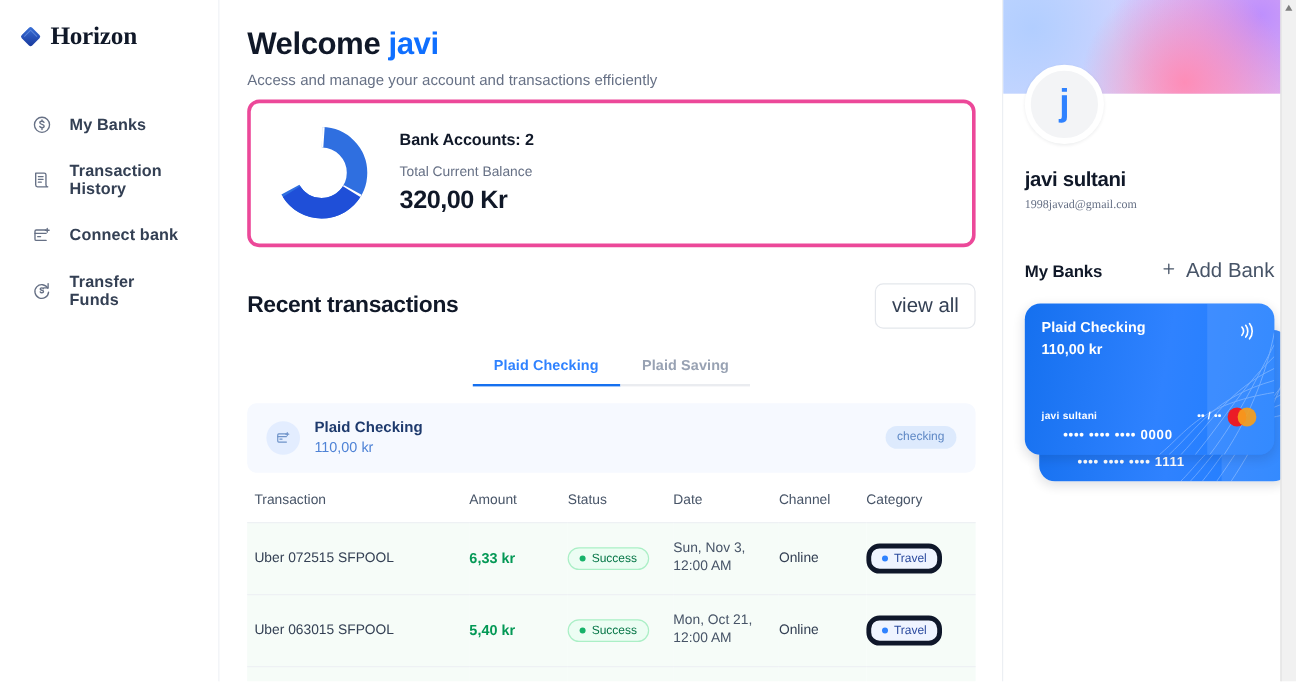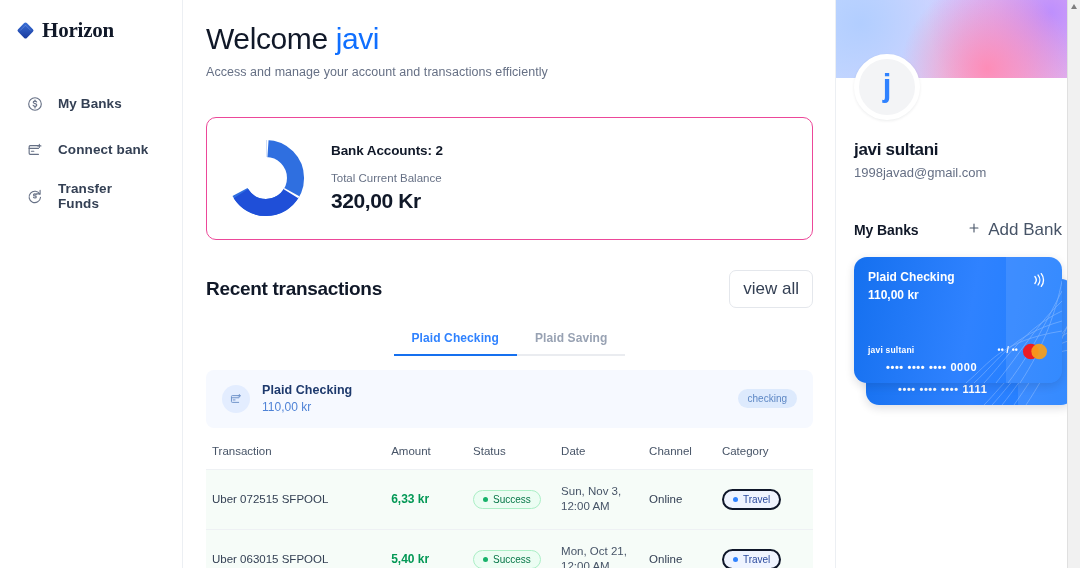--- a/index.html
+++ b/index.html
@@ -40,27 +40,27 @@
 
   
   .main {
     flex: 1 1 auto; height: 568px;
     overflow: hidden;
     padding: 22px 0 0 0;
     background: #ffffff;
     position: relative;
   }
   .main-inner { padding: 0 22px 0 23px; }
-  .welcome { font-size: 30px; font-weight: 400; letter-spacing: -0.4px; color: #101828; line-height: 1.15; }
+  .welcome { font-size: 26px; font-weight: 700; letter-spacing: -0.4px; color: #101828; line-height: 1.15; }
   .welcome .uname { color: #0f6fff; }
   .welcome-sub { font-size: 12.5px; color: #667085; margin-top: 8px; letter-spacing: 0.05px; }
 
   .balance-card {
-    margin-top: 38px;
-    border: 1px solid #ec4899;
+    margin-top: 9px;
+    border: 3px solid #ec4899;
     border-radius: 10px;
     height: 123px;
     display: flex; align-items: center;
     padding: 0 20px;
     gap: 26px;
     background: #fff;
   }
   .donut { width: 78px; height: 78px; flex: 0 0 auto; }
   .balance-info { display: flex; flex-direction: column; }
   .accounts-line { font-size: 13.5px; font-weight: 700; color: #101828; letter-spacing: -0.1px; }
@@ -123,21 +123,21 @@
   .col-ca { width: 15%; }
   .tx-name { color: #344054; font-size: 11.5px; }
   .amt-pos { color: #039855; font-weight: 700; font-size: 12px; }
   .pill {
     display: inline-flex; align-items: center; gap: 5px;
     border-radius: 11px; padding: 3px 9px; font-size: 10px; font-weight: 500;
   }
   .pill .dot { width: 5px; height: 5px; border-radius: 50%; flex: 0 0 auto; }
   .pill.success { background: #ecfdf3; border: 1px solid #abefc6; color: #067647; }
   .pill.success .dot { background: #17b26a; }
-  .pill.travel { background: #eff4ff; border: 2px solid #0f172a; color: #2b4a9e; }
+  .pill.travel { background: #eff4ff; border: 4px solid #0f172a; color: #2b4a9e; }
   .pill.travel .dot { background: #2f82ff; }
   .date-cell { line-height: 1.35; color: #475467; }
 
   
   .right {
     width: 245px; min-width: 245px; height: 568px;
     border-left: 1px solid #eceff3;
     background: #ffffff; position: relative; overflow: hidden;
   }
   .banner { height: 78px; width: 100%; position: relative; overflow: hidden;
@@ -150,21 +150,21 @@
   .avatar {
     position: absolute; left: 18px; top: 54px;
     width: 66px; height: 66px; border-radius: 50%;
     background: #f3f4f6; border: 5px solid #ffffff;
     display: flex; align-items: center; justify-content: center;
     box-shadow: 0 1px 3px rgba(16,24,40,0.08);
   }
   .avatar-letter { font-size: 31px; font-weight: 700; color: #2f82ff; line-height: 1; margin-top: -3px; }
   .profile { padding: 62px 18px 0 18px; }
   .profile-name { font-size: 17px; font-weight: 700; color: #101828; letter-spacing: -0.3px; }
-  .profile-email { font-size: 13px; color: #667085; margin-top: 5px; }
+  .profile-email { font-size: 10px; color: #667085; margin-top: 5px; font-family: Liberation Serif, serif; }
 
   .banks-head { display: flex; align-items: center; justify-content: space-between; padding: 0 18px; margin-top: 40px; }
   .banks-title { font-size: 14px; font-weight: 700; color: #101828; letter-spacing: -0.1px; }
   .add-bank { display: flex; align-items: center; gap: 7px; cursor: pointer; }
   .add-bank-label { font-size: 17px; color: #475467; font-weight: 400; }
 
   .cards-area { position: relative; margin-top: 17px; height: 160px; }
   .bank-card {
     position: absolute; width: 208px; height: 126px; border-radius: 13px;
     overflow: hidden; color: #fff;
@@ -232,20 +232,29 @@
         <span class="nav-ico">
           <svg viewBox="0 0 24 24" width="18" height="18" fill="none" stroke="#667085" stroke-width="1.5" stroke-linecap="round">
             <circle cx="12" cy="12" r="8.4"></circle>
             <path d="M14.2 9.3 c-.5-.8-1.4-1.2-2.4-1.2 -1.3 0-2.2.7-2.2 1.7 0 2.3 4.8 1.1 4.8 3.5 0 1.1-1 1.8-2.4 1.8 -1.1 0-2.1-.5-2.5-1.3"></path>
             <path d="M12 6.6 v1.4 M12 15.9 v1.4"></path>
           </svg>
         </span>
         <span class="nav-label">My Banks</span>
       </div>
 
+      <div class="nav-item">
+        <span class="nav-ico">
+          <svg viewBox="0 0 24 24" width="18" height="18" fill="none" stroke="#667085" stroke-width="1.5" stroke-linecap="round" stroke-linejoin="round">
+            <path d="M5 4.3 h9.4 a2 2 0 0 1 2 2 v11.3 a2 2 0 0 0 2 2 H7 a2 2 0 0 1-2-2 Z"></path>
+            <path d="M8 8.2 h5.2 M8 11.3 h5.2 M8 14.4 h3.2"></path>
+          </svg>
+        </span>
+        <span class="nav-label">Transaction History</span>
+      </div>
 
       <div class="nav-item">
         <span class="nav-ico">
           <svg viewBox="0 0 24 24" width="18" height="18" fill="none" stroke="#667085" stroke-width="1.5" stroke-linecap="round" stroke-linejoin="round">
             <path d="M16.6 17.8 H5.6 a1.4 1.4 0 0 1-1.4-1.4 V7.6 a1.4 1.4 0 0 1 1.4-1.4 h11"></path>
             <path d="M4.2 9.9 h12.4"></path>
             <path d="M7.2 13.6 h3.2"></path>
             <path d="M17.8 4.4 v4.2 M15.7 6.5 h4.2"></path>
           </svg>
         </span>

